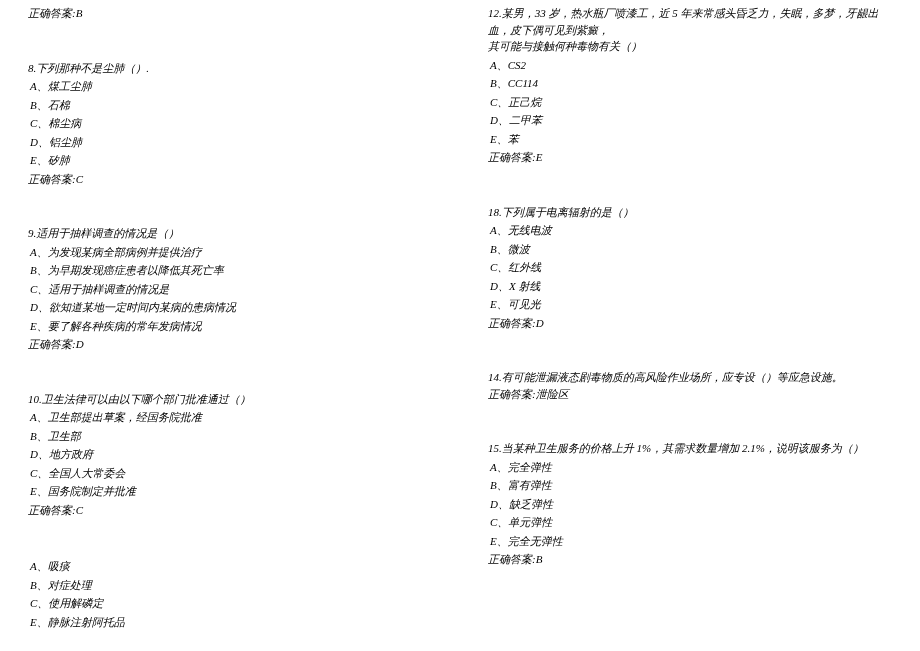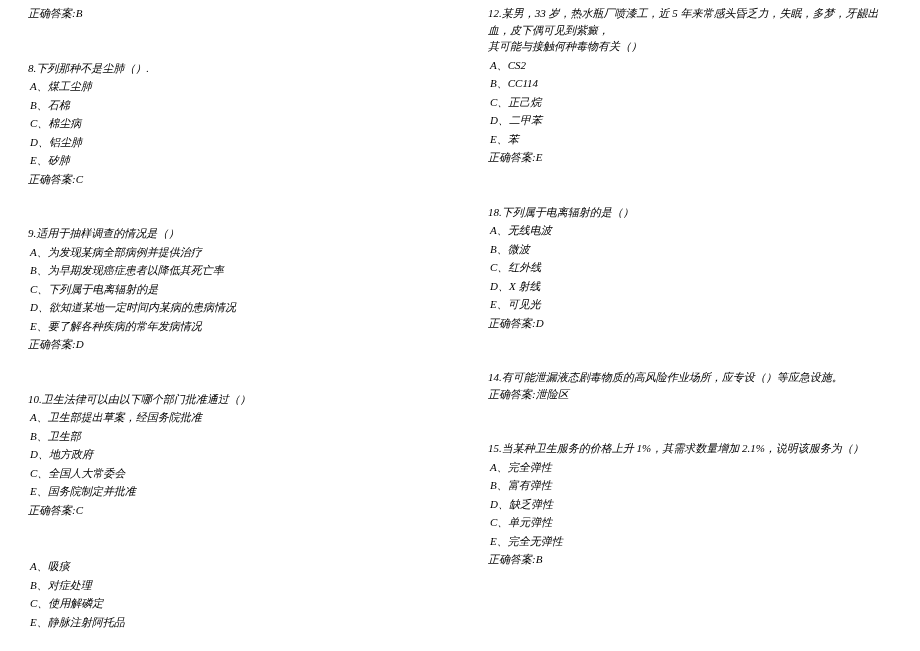--- a/index.html
+++ b/index.html
@@ -64,21 +64,21 @@
       <div class="option">E、矽肺</div>
       <div class="answer">正确答案:C</div>
     </div>
 
     <div class="spacer-small"></div>
 
     <div class="question-block">
       <div class="question-text">9.适用于抽样调查的情况是（）</div>
       <div class="option">A、为发现某病全部病例并提供治疗</div>
       <div class="option">B、为早期发现癌症患者以降低其死亡率</div>
-      <div class="option">C、下列属于电离辐射的是</div>
+      <div class="option">C、适用于抽样调查的情况是</div>
       <div class="option">D、欲知道某地一定时间内某病的患病情况</div>
       <div class="option">E、要了解各种疾病的常年发病情况</div>
       <div class="answer">正确答案:D</div>
     </div>
 
     <div class="spacer-small"></div>
 
     <div class="question-block">
       <div class="question-text">10.卫生法律可以由以下哪个部门批准通过（）</div>
       <div class="option">A、卫生部提出草案，经国务院批准</div>

